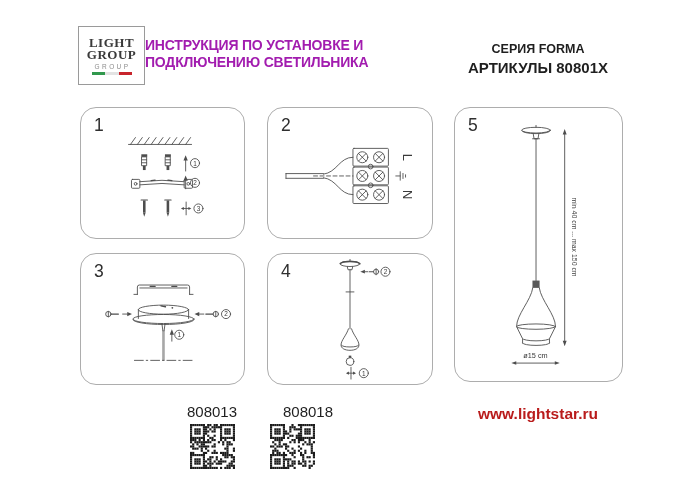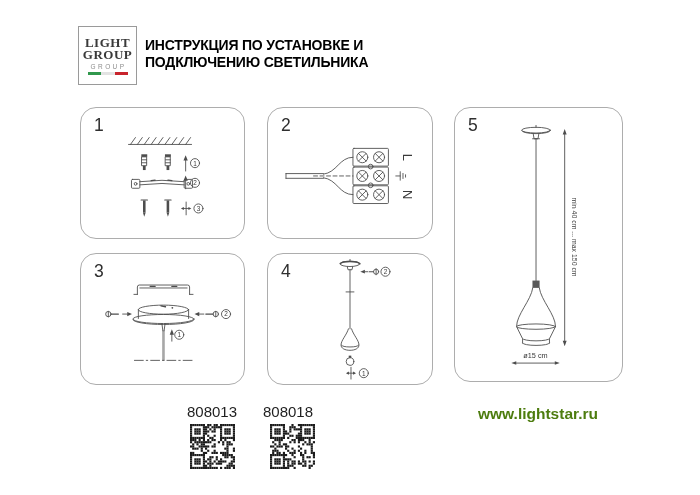--- a/index.html
+++ b/index.html
@@ -1,70 +1,74 @@
 <!DOCTYPE html>
 <html><head>
 <meta charset="utf-8">
 <style>
   html,body{margin:0;padding:0;background:#fff;}
   #page{position:relative;width:700px;height:495px;background:#ffffff;overflow:hidden;
         font-family:"Liberation Sans",sans-serif;color:#222;}
   
-  #logo-box{position:absolute;left:78px;top:26px;width:59px;height:59px;border:1.5px solid #9a9a9a;
+  #logo-box{position:absolute;left:78px;top:26px;width:67px;height:59px;border:1.5px solid #9a9a9a;
             box-sizing:border-box;display:flex;flex-direction:column;align-items:center;justify-content:center;}
   .logo-word{font-family:"Liberation Serif",serif;font-weight:bold;font-size:13px;line-height:12px;
              letter-spacing:0.5px;color:#3a3a3a;}
   .logo-group{font-size:6.5px;letter-spacing:2.4px;color:#8d8d8d;margin-top:2px;margin-left:2px;}
   .logo-flag{width:40px;height:3px;margin-top:2px;
              background:linear-gradient(to right,#31984d 0 32%,#e3e3e3 32% 68%,#c8242c 68% 100%);}
   #title-block{position:absolute;left:145px;top:37px;font-weight:bold;font-size:14px;line-height:16.5px;
-               letter-spacing:-0.2px;color:#000000;}
+               letter-spacing:-0.2px;color:#a21caf;}
   #series-block{position:absolute;left:438px;top:42px;width:200px;text-align:center;color:#1f1f1f;}
   #series-line{font-size:12.5px;font-weight:bold;}
   #articles-line{font-size:15px;font-weight:bold;margin-top:3px;}
   
   .panel{position:absolute;border:1px solid #adadad;border-radius:16px;box-sizing:border-box;background:#fff;}
   #panel-1{left:80px;top:107px;width:165px;height:132px;}
   #panel-2{left:267px;top:107px;width:166px;height:132px;}
   #panel-3{left:80px;top:253px;width:165px;height:132px;}
   #panel-4{left:267px;top:253px;width:166px;height:132px;}
   #panel-5{left:454px;top:107px;width:169px;height:275px;}
   .panel-num{position:absolute;left:13px;top:7px;font-size:17.5px;color:#2f2f2f;}
   .draw{position:absolute;inset:0;width:100%;height:100%;}
   .ln{stroke:#4d4d4d;fill:none;stroke-width:0.9;stroke-linecap:round;stroke-linejoin:round;}
   .f{fill:#4d4d4d;stroke:none;}
   .draw text{fill:#3a3a3a;font-family:"Liberation Sans",sans-serif;}
   .stepnum{font-size:6.5px;}
   .phase-label{font-family:"Liberation Serif",serif;font-size:13px;fill:#2f2f2f;}
   .dim-label{font-size:7px;fill:#3a3a3a;}
   
   .sku-label{position:absolute;top:403px;width:80px;text-align:center;font-size:15px;font-weight:normal;color:#1f1f1f;}
-  #sku-left{left:172px;} #sku-right{left:248px;}
+  #sku-left{left:172px;} #sku-right{left:268px;}
   .qr{position:absolute;top:424px;width:45px;height:45px;}
   #qr-left{left:190px;} #qr-right{left:270px;}
   #website{position:absolute;left:438px;top:405px;width:200px;text-align:center;
-           font-size:15.5px;font-weight:bold;color:#4d7c0f;}
+           font-size:15.5px;font-weight:bold;color:#b91c1c;}
 </style>
 </head>
 <body>
 
 <div id="page">
 
   <div id="logo-box">
     <div class="logo-word">LIGHT</div>
     <div class="logo-word">GROUP</div>
     <div class="logo-group">GROUP</div>
     <div class="logo-flag"></div>
   </div>
 
   <div id="title-block">
     <div>ИНСТРУКЦИЯ ПО УСТАНОВКЕ И</div>
     <div>ПОДКЛЮЧЕНИЮ СВЕТИЛЬНИКА</div>
   </div>
 
+  <div id="series-block">
+    <div id="series-line">СЕРИЯ FORMA</div>
+    <div id="articles-line">АРТИКУЛЫ 80801X</div>
+  </div>
 
   <div class="panel" id="panel-1">
     <span class="panel-num">1</span>
     <svg class="draw" viewBox="0 0 165 132">
       <g>
         <line class="ln" x1="48" y1="37" x2="112" y2="37"></line>
         <path class="ln" d="M50,37 l5,-7 M57,37 l5,-7 M64,37 l5,-7 M71,37 l5,-7 M78,37 l5,-7 M85,37 l5,-7 M92,37 l5,-7 M99,37 l5,-7 M106,37 l5,-7"></path>
       </g>
       <g transform="translate(64,47)">
         <rect class="f" x="-3" y="0" width="6" height="2.6"></rect>

